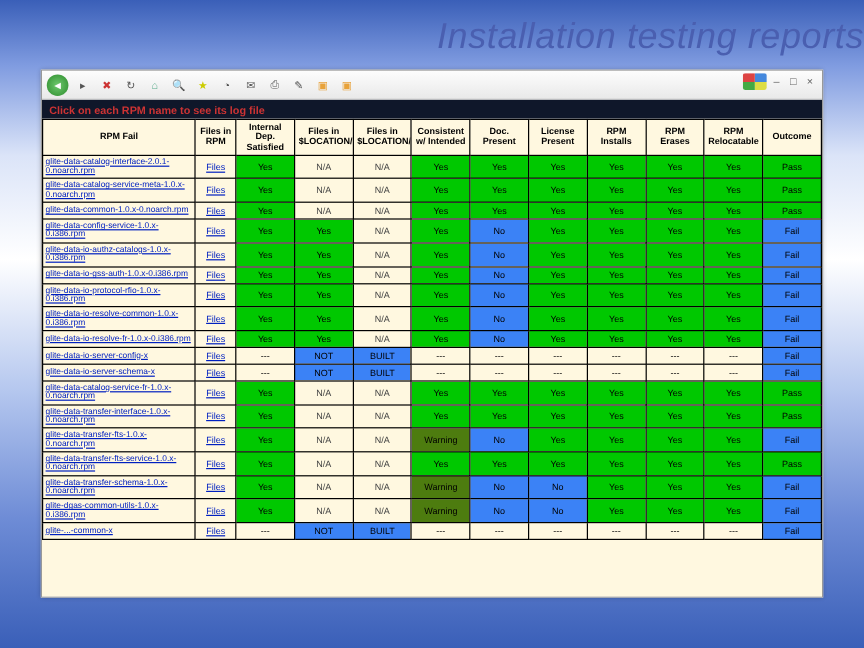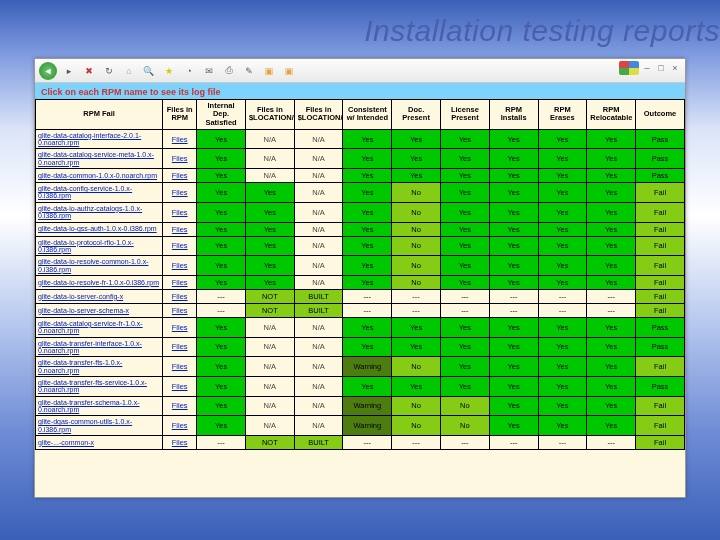--- a/index.html
+++ b/index.html
@@ -60,21 +60,21 @@
       linear-gradient(#d44 0 50%, #4a4 0) left/50% 100% no-repeat,
       linear-gradient(#48d 0 50%, #dd4 0) right/50% 100% no-repeat;
     border-radius: 2px;
   }
   .winbtn { font-size:9px; color:#666; width:12px; text-align:center; }
   .hint {
     font-size: 9px;
     color: #c33;
     padding: 4px 6px 2px;
     font-weight: bold;
-    background:#7dd3fc;
+    background:#0f172a;
   }
   .tablewrap {
     flex: 1;
     overflow: auto;
     background: #fff8e0;
   }
   table { border-collapse: collapse; width: 100%; font-size: 7.5px; table-layout: fixed; }
   th, td {
     border: 1px solid #000;
     padding: 2px 3px;
@@ -82,21 +82,21 @@
     overflow: hidden;
     white-space: nowrap;
   }
   th { background: #fff8e0; font-weight: bold; font-size: 7.5px; line-height:1.1; white-space:normal; height:26px; }
   col.c0 { width: 120px; }
   col.c1 { width: 32px; }
   col.cn { width: 46px; }
   td.name { text-align: left; background:#fff8e0; color:#0020c0; text-decoration: underline; font-size:7px; white-space:normal; line-height:1.05; padding:2px 2px; }
   td.files { background:#fff8e0; color:#0020c0; text-decoration: underline; }
   td.g { background:#00c800; color:#000; }
-  td.r { background:#84cc16; color:#000; }
+  td.r { background:#3b82f6; color:#000; }
   td.y { background:#4d7c0f; color:#000; }
   td.na { background:#fff8e0; color:#444;margin-top:24px; }
   td.dash { background:#fff8e0; }
 </style>
 </head>
 <body>
 
 <div class="title">Installation testing reports</div>
 
 <div class="browser">

